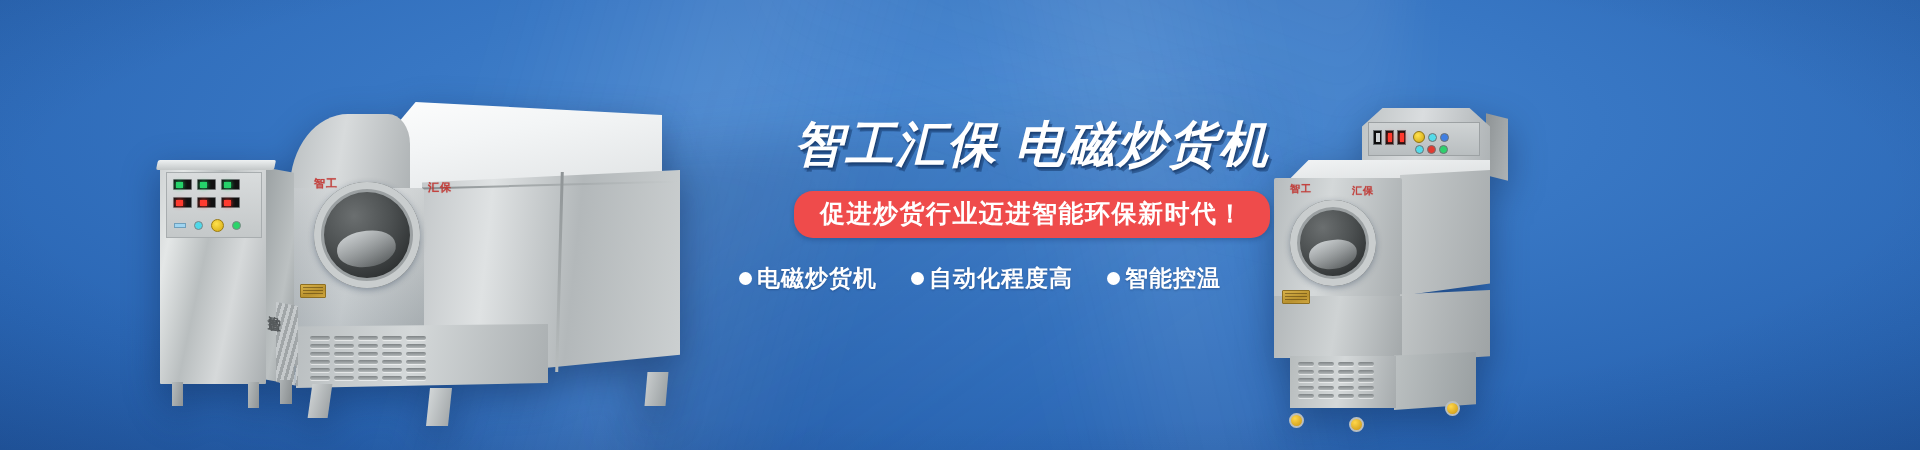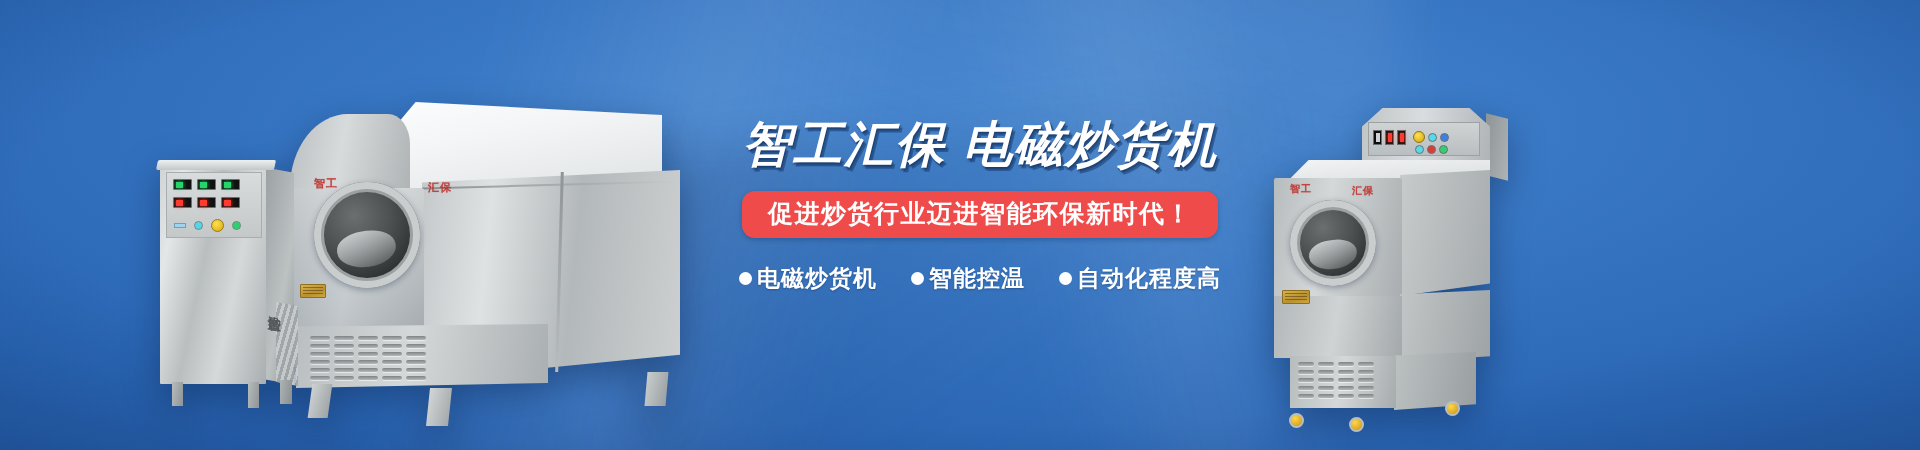--- a/index.html
+++ b/index.html
@@ -46,41 +46,41 @@
     position:absolute; inset:0;
     background:radial-gradient(110% 120% at 50% 42%, rgba(0,0,0,0) 44%, rgba(5,28,66,0.40) 100%);
     pointer-events:none;
   }
 
   
   .copy{
     position:absolute;
     left:690px; top:118px;
     width:580px;
-    text-align:center;
+    text-align:right;
     z-index:40;
   }
   .headline{
     font-size:49px;
     font-weight:bold;
     font-style:italic;
     color:#ffffff;
     letter-spacing:2px;
     line-height:1.08;
     white-space:nowrap;
     text-shadow:
       3px 4px 0px rgba(16,48,96,0.45),
       1px 2px 2px rgba(8,30,70,0.55);
   }
   .headline .gap{ display:inline-block; width:17px; }
 
   .ribbon{
     margin:20px auto 0 auto;
     background:#ef4b4b;
-    border-radius:13px;
+    border-radius:19px;
     padding:9px 26px 11px 26px;
     display:inline-block;
     box-shadow:0 2px 5px rgba(10,35,78,0.28);
   }
   .ribbon-text{
     font-size:25px;
     font-weight:bold;
     color:#ffffff;
     letter-spacing:1.5px;
     line-height:1.1;
@@ -562,23 +562,23 @@
       <div class="ribbon-text">促进炒货行业迈进智能环保新时代！</div>
     </div>
 
     <div class="features">
       <div class="feature">
         <span class="dot"></span>
         <span>电磁炒货机</span>
       </div>
       <div class="feature">
         <span class="dot"></span>
-        <span>智能控温</span>
+        <span>自动化程度高</span>
       </div>
       <div class="feature">
         <span class="dot"></span>
-        <span>自动化程度高</span>
+        <span>智能控温</span>
       </div>
     </div>
   </div>
 
   <div class="vignette"></div>
 </div>
 
 </body></html>

